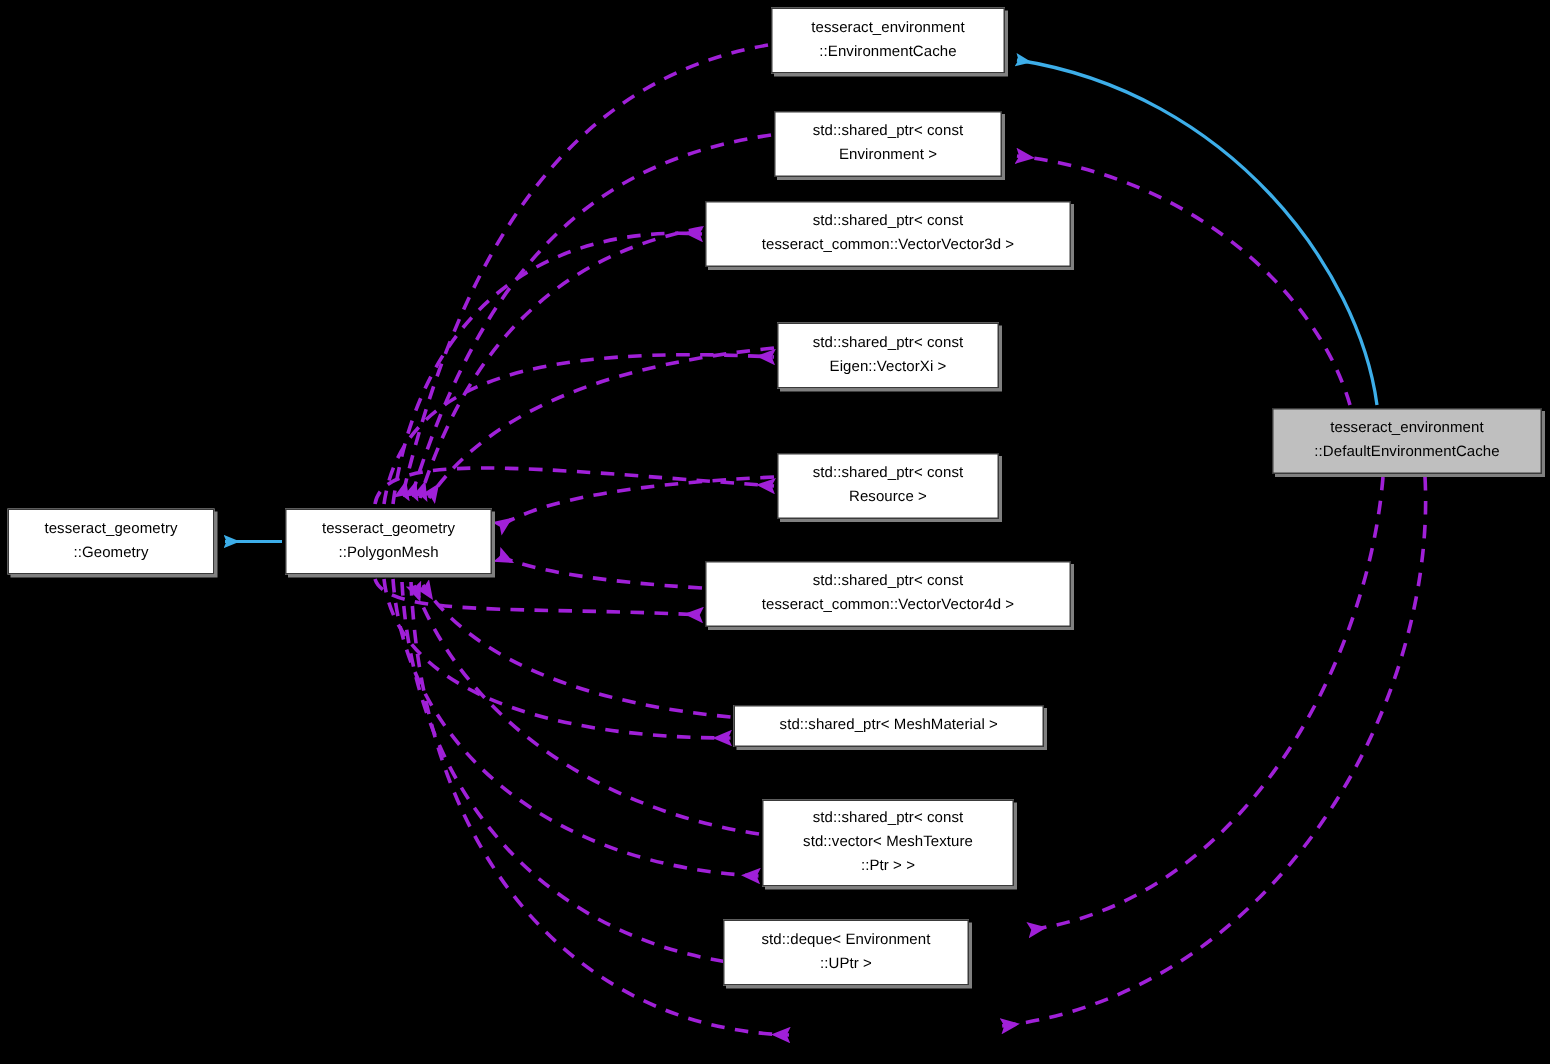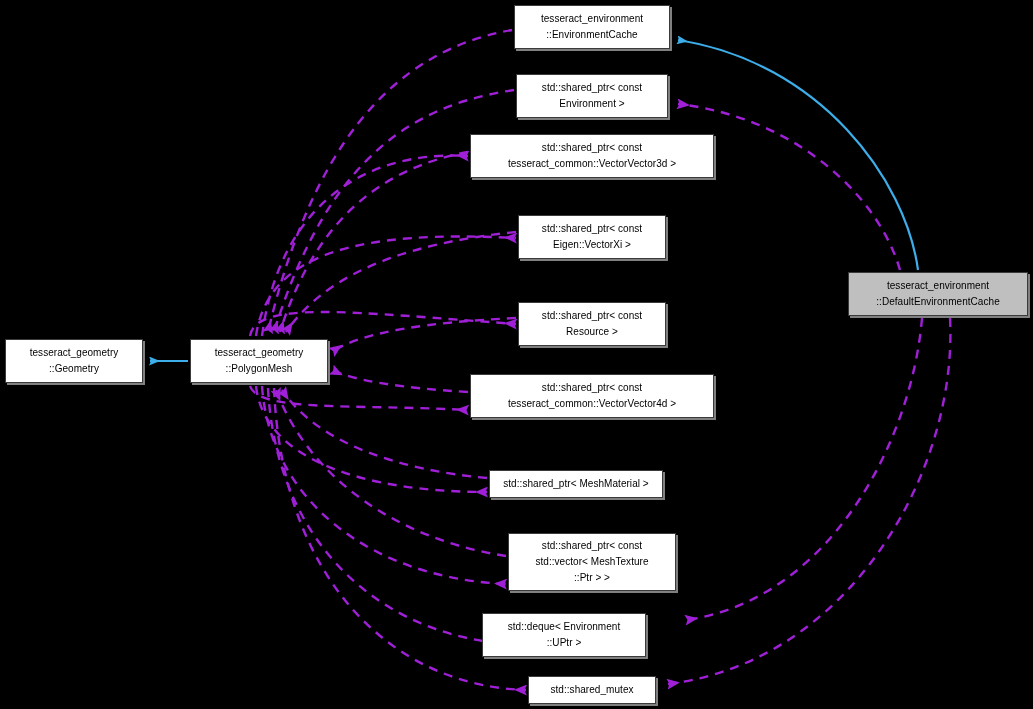--- a/index.html
+++ b/index.html
@@ -162,38 +162,35 @@
   <div class="node" style="left:518px; top:302px; width:148px; height:44px;">
     <span class="node-label">std::shared_ptr&lt; const
 Resource &gt;</span>
   </div>
 
   <div class="node" style="left:470px; top:374px; width:244px; height:44px;">
     <span class="node-label">std::shared_ptr&lt; const
 tesseract_common::VectorVector4d &gt;</span>
   </div>
 
-  <div class="node" style="left:489px; top:470px; width:174px; height:28px;">
+  <div class="node" style="left:489px; top:470px; width:207px; height:28px;">
     <span class="node-label">std::shared_ptr&lt; MeshMaterial &gt;</span>
   </div>
 
   <div class="node" style="left:508px; top:533px; width:168px; height:58px;">
     <span class="node-label">std::shared_ptr&lt; const
 std::vector&lt; MeshTexture
 ::Ptr &gt; &gt;</span>
   </div>
 
   <div class="node" style="left:482px; top:613px; width:164px; height:44px;">
     <span class="node-label">std::deque&lt; Environment
 ::UPtr &gt;</span>
   </div>
 
-  <div class="node" style="left:528px; top:676px; width:128px; height:28px;">
-    <span class="node-label">std::shared_mutex</span>
-  </div>
 
   <div class="node" style="left:5px; top:339px; width:138px; height:44px;">
     <span class="node-label">tesseract_geometry
 ::Geometry</span>
   </div>
 
   <div class="node" style="left:190px; top:339px; width:138px; height:44px;">
     <span class="node-label">tesseract_geometry
 ::PolygonMesh</span>
   </div>

